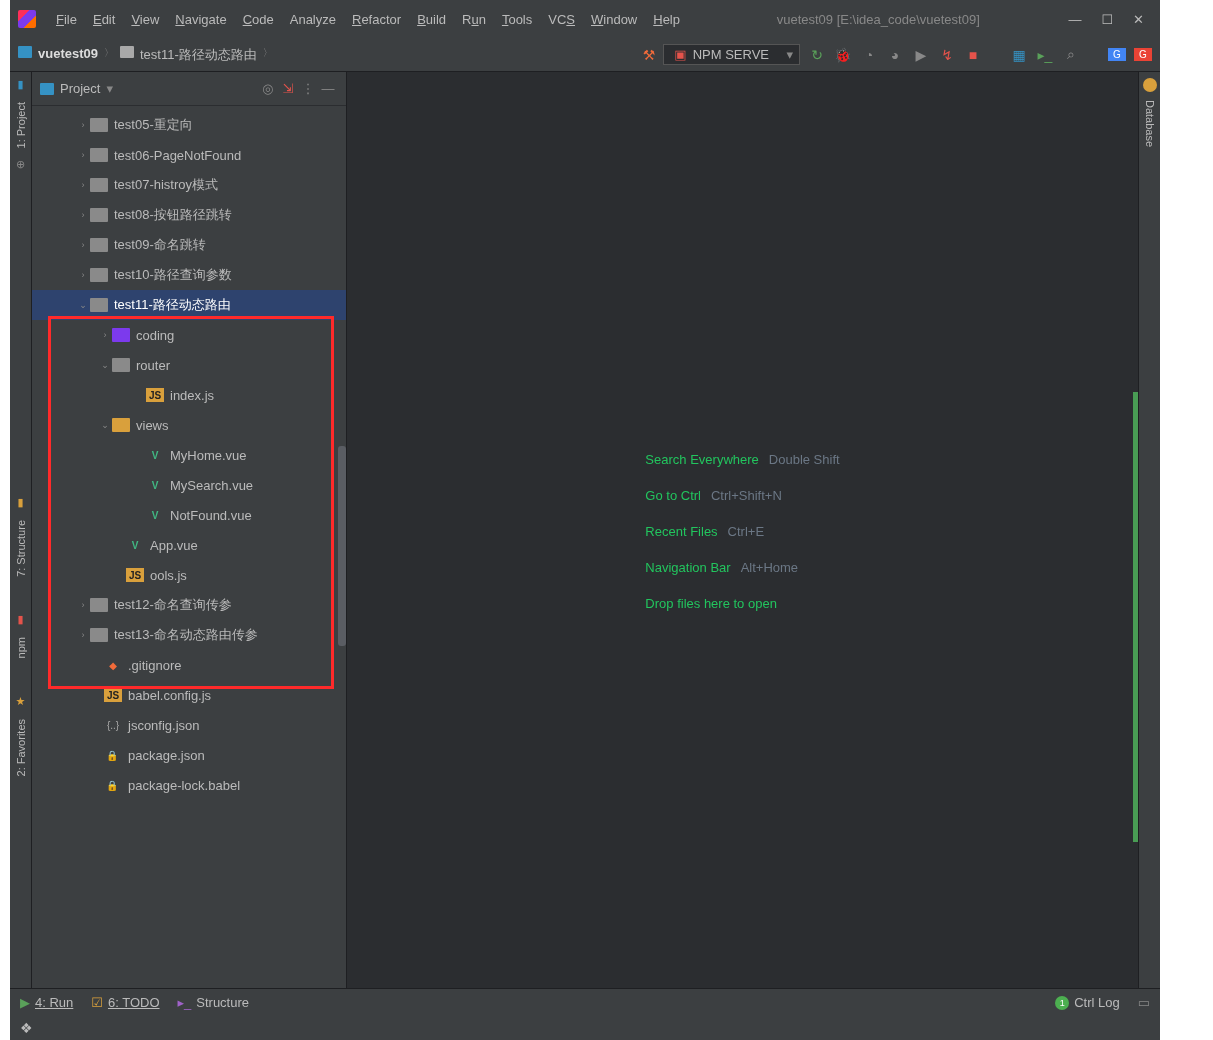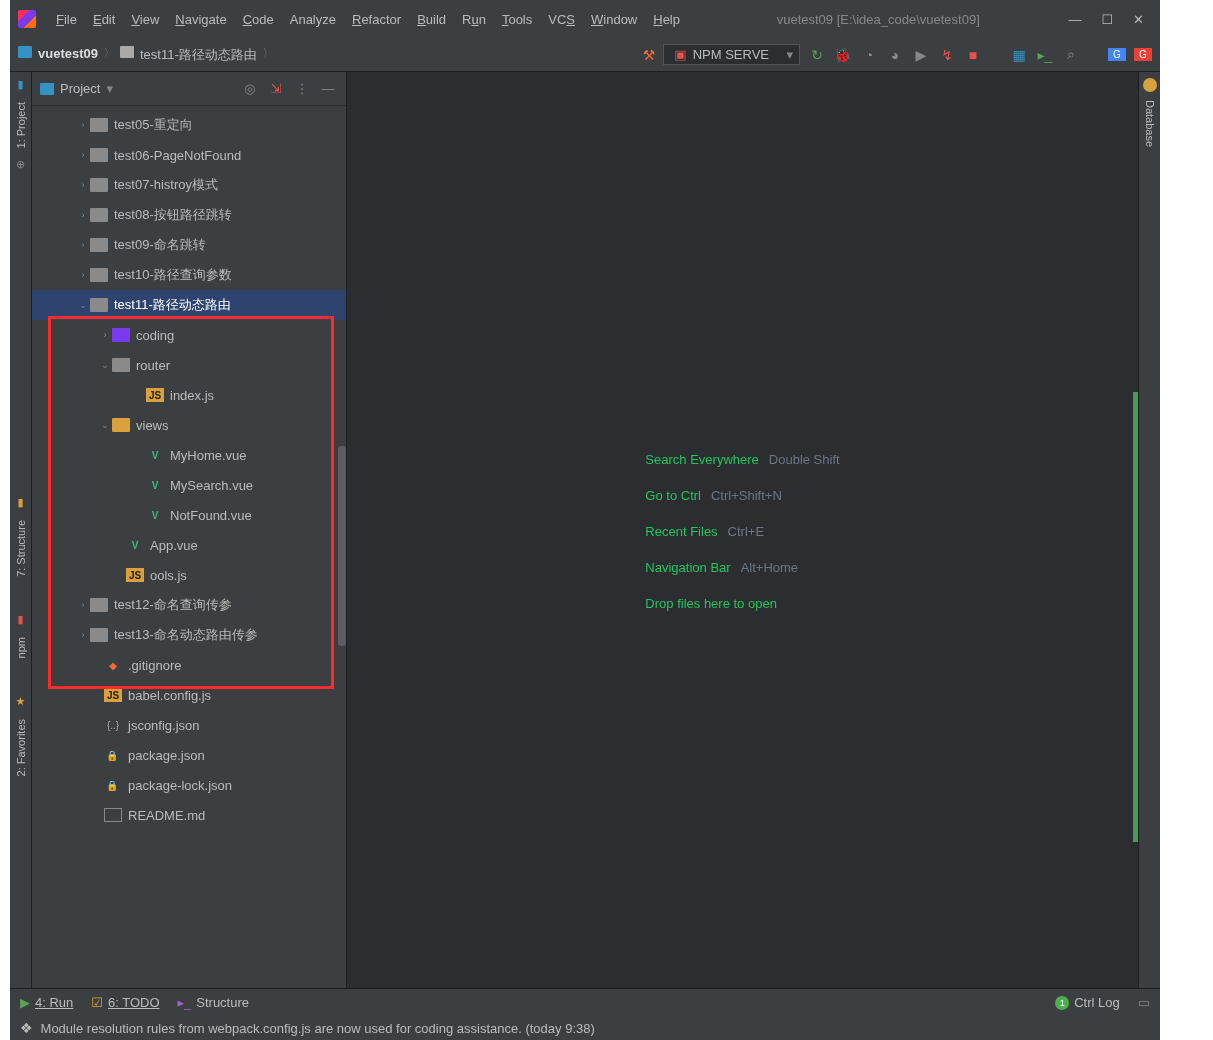--- a/index.html
+++ b/index.html
@@ -20,21 +20,21 @@
 .navright{margin-left:auto;display:flex;align-items:center;gap:8px}
 .hammer{color:#f26b3a;font-size:14px}
 .runcfg{background:#2b2d30;border:1px solid #555;padding:2px 30px 2px 10px;display:flex;align-items:center;gap:6px;position:relative}
 .runcfg::after{content:'▾';position:absolute;right:6px;color:#888}
 .ticon{width:18px;text-align:center;font-size:14px}
 .body{flex:1;display:flex;overflow:hidden}
 .leftrail{width:22px;background:#3c3f41;border-right:1px solid #1e1f22;display:flex;flex-direction:column;align-items:center;padding-top:6px;gap:6px}
 .vtext{writing-mode:vertical-rl;transform:rotate(180deg);font-size:11px;color:#bbb;padding:4px 0}
 .railic{width:14px;height:14px;font-size:11px;text-align:center}
 .sidebar{width:315px;background:#3c3f41;border-right:1px solid #1e1f22;display:flex;flex-direction:column}
-.sbhead{height:34px;display:flex;align-items:center;padding:0 8px;border-bottom:1px solid #2b2d30;gap:6px}
+.sbhead{height:34px;display:flex;align-items:center;padding:0 8px;border-bottom:1px solid #2b2d30;}
 .sbhead .ttl{flex:1;display:flex;align-items:center;gap:6px}
 .sbhead .ic{color:#888;cursor:pointer;width:20px;text-align:center}
 .tree{flex:1;overflow:auto;padding:4px 0;position:relative}
 .node{display:flex;align-items:center;height:30px;padding-right:8px;cursor:pointer;white-space:nowrap;color:#bbb}
 .node.sel{background:#2e436e;color:#fff}
 .node .arr{width:14px;text-align:center;color:#888;font-size:9px}
 .node .ic{width:18px;height:14px;margin-right:6px;display:inline-flex;align-items:center;justify-content:center;font-size:10px}
 .ic-fold{background:#8a8a8a;border-radius:1px}
 .ic-fold.o{background:#d9a03c}
 .ic-fold.p{background:#7c3aed}
@@ -261,26 +261,21 @@
             <span>jsconfig.json</span>
           </div>
           <div class="node" style="padding-left: 58px;">
             <span class="arr"></span>
             <span class="ic ic-lock">🔒</span>
             <span>package.json</span>
           </div>
           <div class="node" style="padding-left: 58px;">
             <span class="arr"></span>
             <span class="ic ic-lock">🔒</span>
-            <span>package-lock.json</span>
-          </div>
-          <div class="node" style="padding-left: 58px;">
-            <span class="arr"></span>
-            <span class="ic" style="border:1px solid #888"></span>
-            <span>README.md</span>
+            <span>package-lock.babel</span>
           </div>
         </div>
     </div>
 
     <div class="editor">
       <div class="welcome" id="welcome">
           <div class="row"><span class="lbl">Search Everywhere</span><span class="key">Double Shift</span></div>
           <div class="row"><span class="lbl">Go to Ctrl</span><span class="key">Ctrl+Shift+N</span></div>
           <div class="row"><span class="lbl">Recent Files</span><span class="key">Ctrl+E</span></div>
           <div class="row"><span class="lbl">Navigation Bar</span><span class="key">Alt+Home</span></div>
@@ -310,15 +305,14 @@
       </span>
     <span class="itm right">
         <span class="dot">1</span>
         <span>Ctrl Log</span>
       </span>
     <span class="itm" style="color:#888">▭</span>
   </div>
 
   <div class="status">
     <span class="lay">❖</span>
-    <span>Module resolution rules from webpack.config.js are now used for coding assistance. (today 9:38)</span>
   </div>
 </div>
 
 </body></html>

